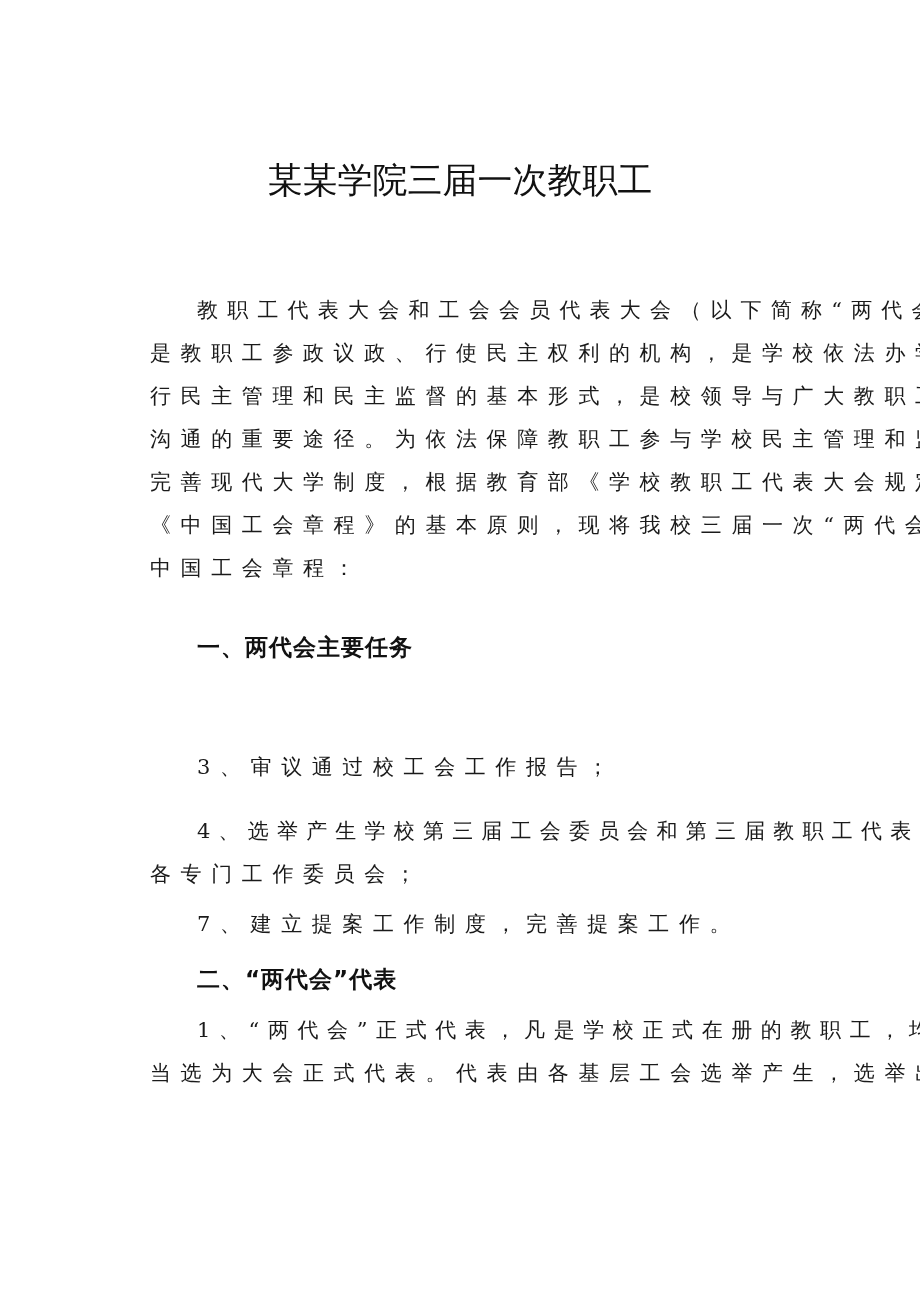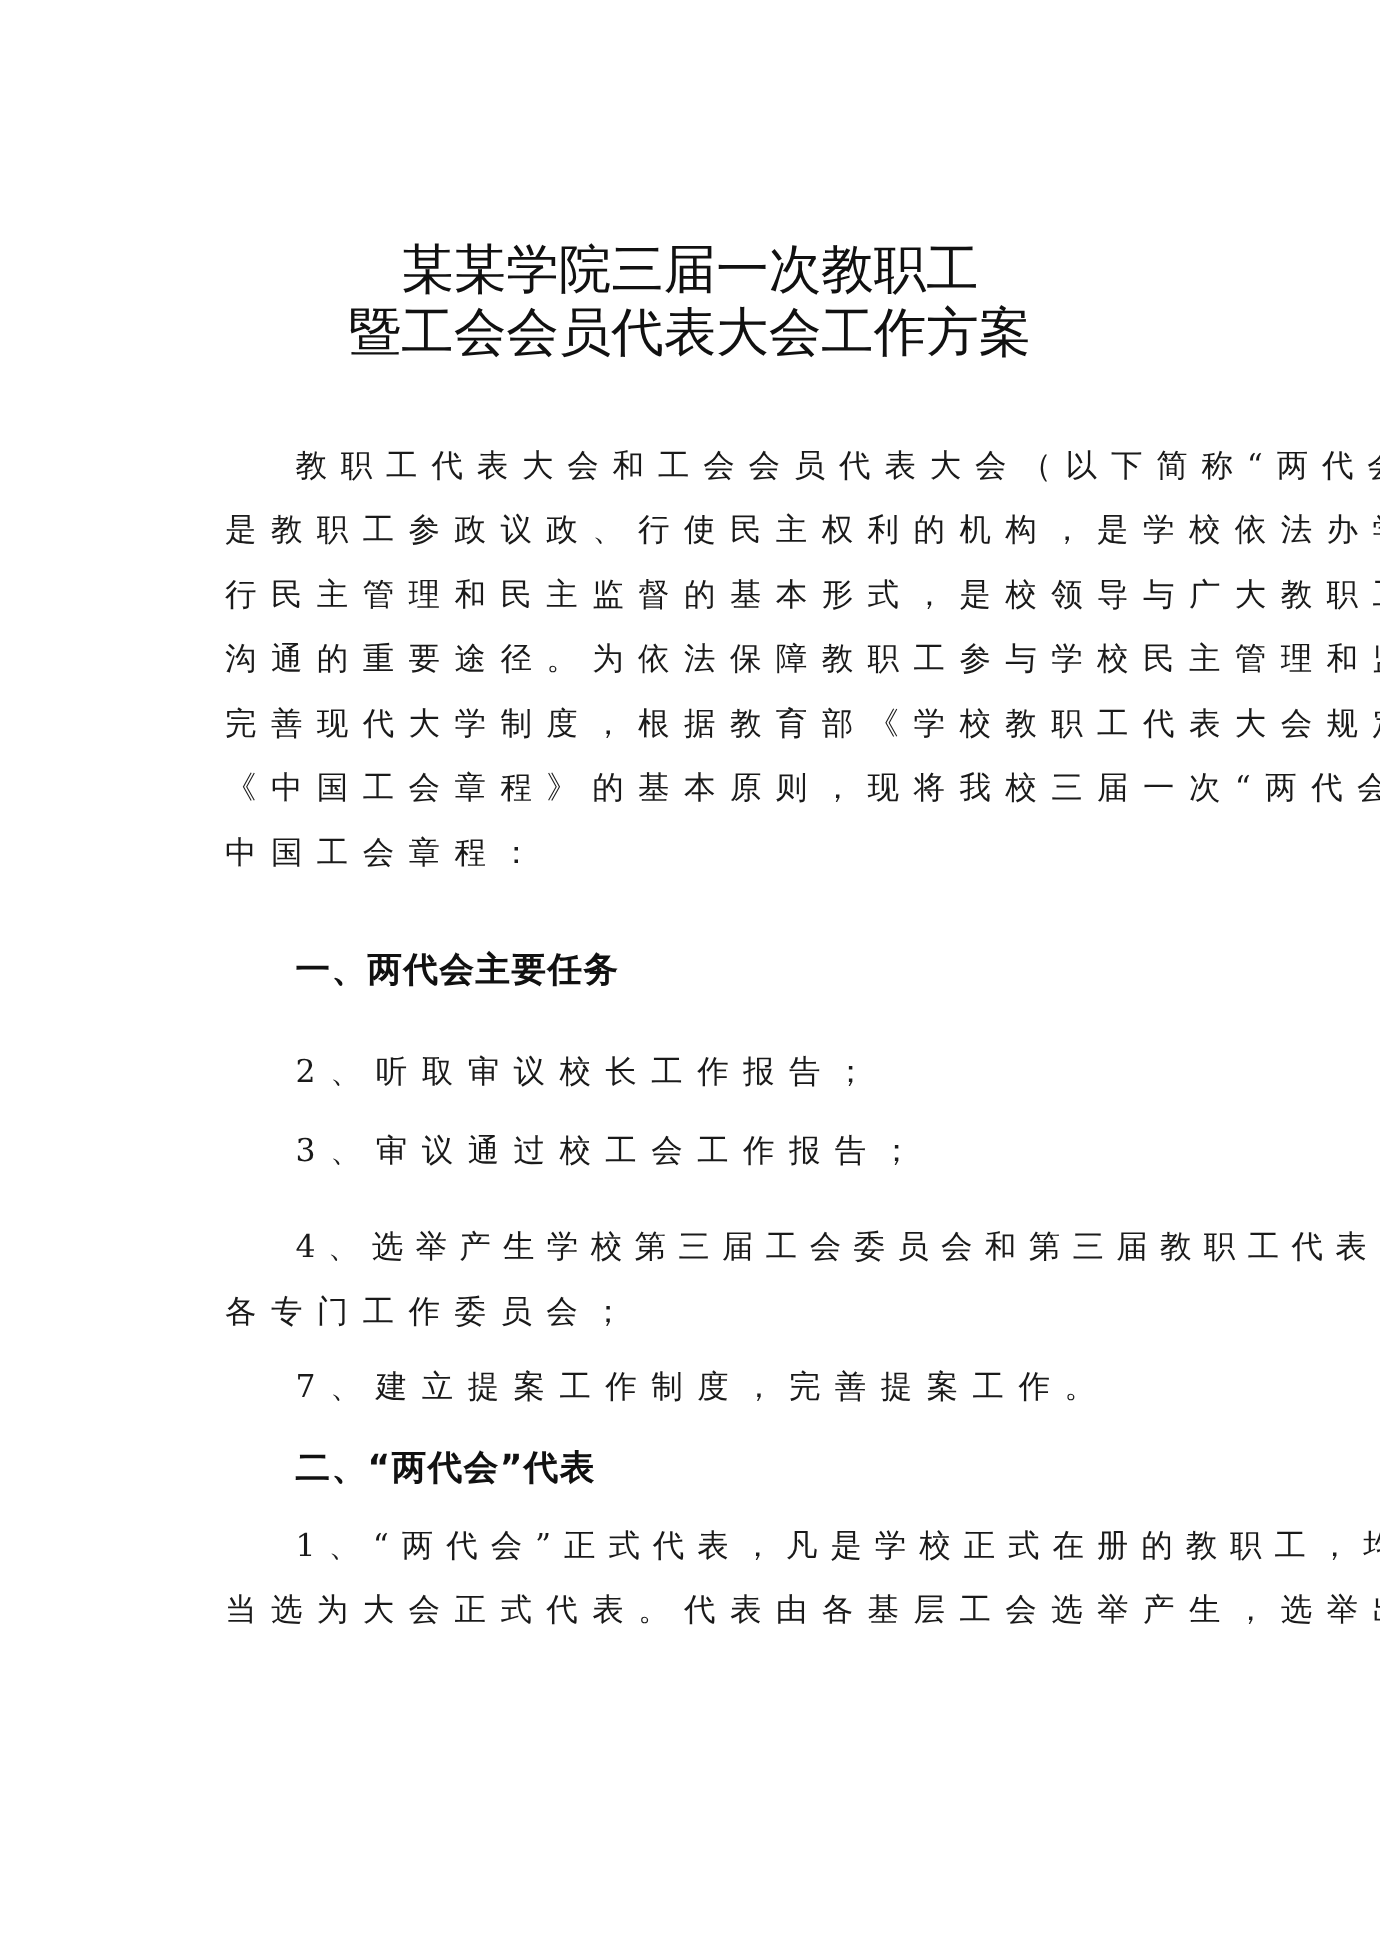--- a/index.html
+++ b/index.html
@@ -58,32 +58,30 @@
       letter-spacing: 1px;
       margin-top: 36px;
     }
   </style>
 </head>
 <body>
 
 <div class="page">
 
   <div class="title title-line-1">某某学院三届一次教职工</div>
-  <div class="title title-line-2">暨工会会员代表大会工作方案</div>
 
   <div class="line indent" style="top:296px; letter-spacing:9.2px;">教职工代表大会和工会会员代表大会（以下简称“两代会”）</div>
   <div class="line" style="top:339px;">是教职工参政议政、行使民主权利的机构，是学校依法办学、实</div>
   <div class="line" style="top:382px;">行民主管理和民主监督的基本形式，是校领导与广大教职工进行</div>
   <div class="line" style="top:425px;">沟通的重要途径。为依法保障教职工参与学校民主管理和监督，</div>
   <div class="line" style="top:468px;">完善现代大学制度，根据教育部《学校教职工代表大会规定》和</div>
   <div class="line" style="top:511px;">《中国工会章程》的基本原则，现将我校三届一次“两代会”工</div>
   <div class="line" style="top:554px;">中国工会章程：</div>
 
   <div class="heading" style="top:596px;">一、两代会主要任务</div>
-  <div class="line indent" style="top:700px;">2、听取审议校长工作报告；</div>
   <div class="line indent" style="top:753px;text-align:center;">3、审议通过校工会工作报告；</div>
   <div class="line indent" style="top:817px; letter-spacing:8.2px;">4、选举产生学校第三届工会委员会和第三届教职工代表大会</div>
   <div class="line" style="top:860px;">各专门工作委员会；</div>
   <div class="line indent" style="top:910px;">7、建立提案工作制度，完善提案工作。</div>
 
   <div class="heading" style="top:928px;">二、“两代会”代表</div>
   <div class="line indent" style="top:1016px; letter-spacing:8.6px;">1、“两代会”正式代表，凡是学校正式在册的教职工，均可</div>
   <div class="line" style="top:1059px;">当选为大会正式代表。代表由各基层工会选举产生，选举出的代</div>
 
 </div>

